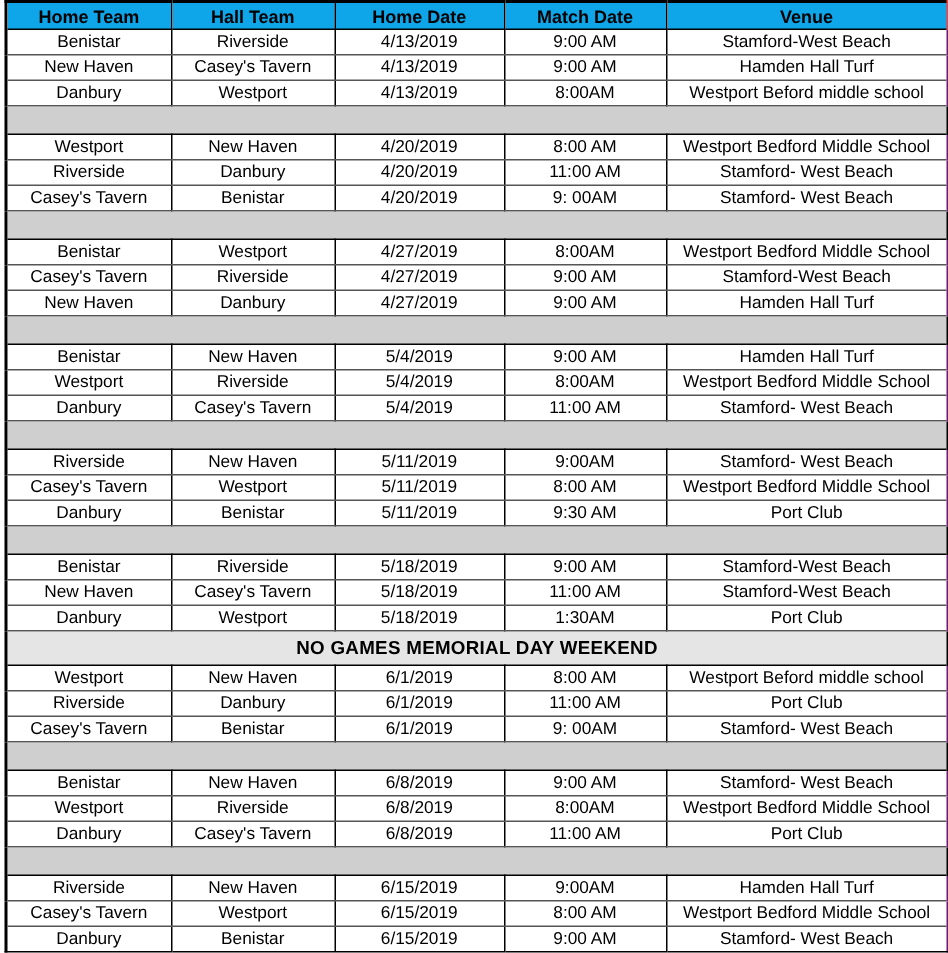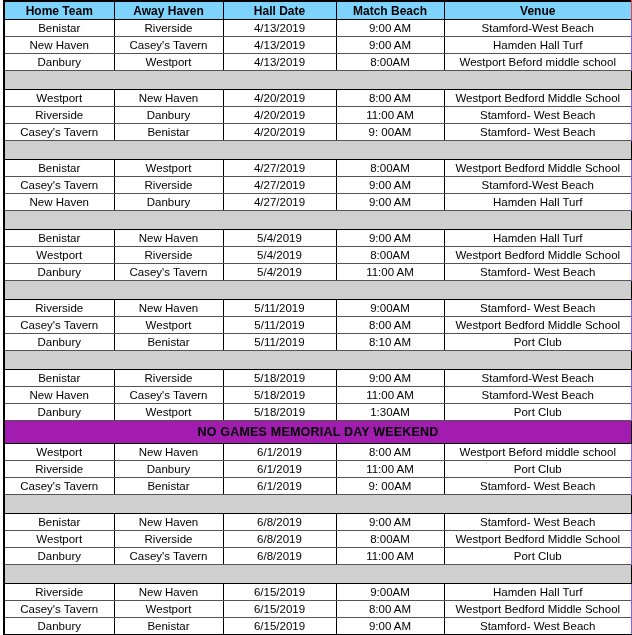--- a/index.html
+++ b/index.html
@@ -37,51 +37,51 @@
     text-align: center;
     vertical-align: middle;
     height: 16px;
     line-height: 14px;
     padding: 0 2px;
     overflow: hidden;
     white-space: nowrap;
   }
   
   tr.header-row th {
-    background: #7dd3fc;
+    background: #0ea5e9;
     font-weight: bold;
     font-size: 12px;
     height: 17px;
     border: 1px solid #000;
     border-top: 2px solid #000;
   }
   tr.header-row th.first { border-left: 2px solid #000; }
   tr.header-row th.last  { border-right: 2px solid #ef4444; }
 
   
   tr.game-row td {
     background: #ffffff;
     border-top: 1px solid #555;
     border-bottom: 1px solid #555;
   }
   tr.game-row td.first { border-left: 2px solid #000; }
-  tr.game-row td.last  { border-right: 2px solid #8b5cf6; }
+  tr.game-row td.last  { border-right: 2px solid #701a75; }
 
   
   tr.spacer-row td {
     background: #cfcfcf;
     height: 18px;
     border-left: 2px solid #000;
     border-right: 2px solid #000;
     border-top: 1px solid #000;
     border-bottom: 1px solid #000;
   }
   
   tr.notice-row td {
-    background: #a21caf;
+    background: #e5e5e5;
     height: 22px;
     font-weight: bold;
     font-size: 12.5px;
     letter-spacing: 0.2px;
     border-left: 2px solid #000;
     border-right: 2px solid #000;
     border-top: 1px solid #000;
     border-bottom: 1px solid #000;
   }
   tr.last-row td {
@@ -96,23 +96,23 @@
     <colgroup>
       <col class="c-home">
         <col class="c-away">
         <col class="c-date">
         <col class="c-time">
         <col class="c-venue">
     </colgroup>
     <thead>
       <tr class="header-row" id="header-row">
           <th class="first">Home Team</th>
-          <th>Away Haven</th>
-          <th>Hall Date</th>
-          <th>Match Beach</th>
+          <th>Hall Team</th>
+          <th>Home Date</th>
+          <th>Match Date</th>
           <th class="last">Venue</th>
         </tr>
     </thead>
     <tbody id="table-body">
         <tr class="game-row">
           <td class="first">Benistar</td>
           <td>Riverside</td>
           <td>4/13/2019</td>
           <td>9:00 AM</td>
           <td class="last">Stamford-West Beach</td>
@@ -217,21 +217,21 @@
           <td class="first">Casey's Tavern</td>
           <td>Westport</td>
           <td>5/11/2019</td>
           <td>8:00 AM</td>
           <td class="last">Westport Bedford Middle School</td>
         </tr>
         <tr class="game-row">
           <td class="first">Danbury</td>
           <td>Benistar</td>
           <td>5/11/2019</td>
-          <td>8:10 AM</td>
+          <td>9:30 AM</td>
           <td class="last">Port Club</td>
         </tr>
         <tr class="spacer-row">
           <td colspan="5"></td>
         </tr>
         <tr class="game-row">
           <td class="first">Benistar</td>
           <td>Riverside</td>
           <td>5/18/2019</td>
           <td>9:00 AM</td>

